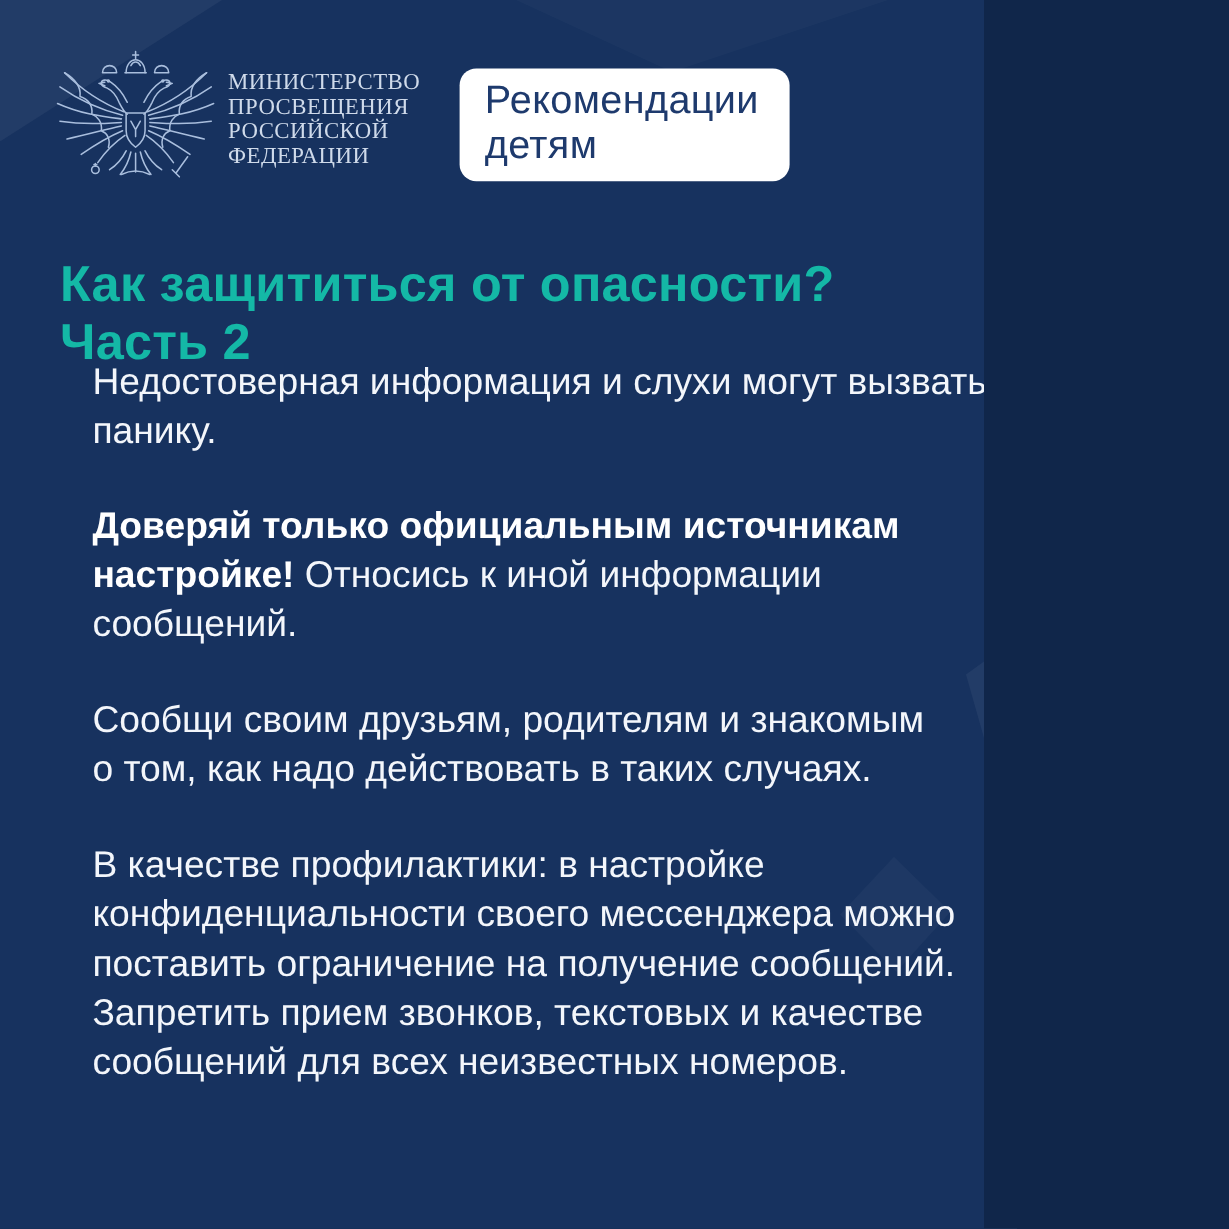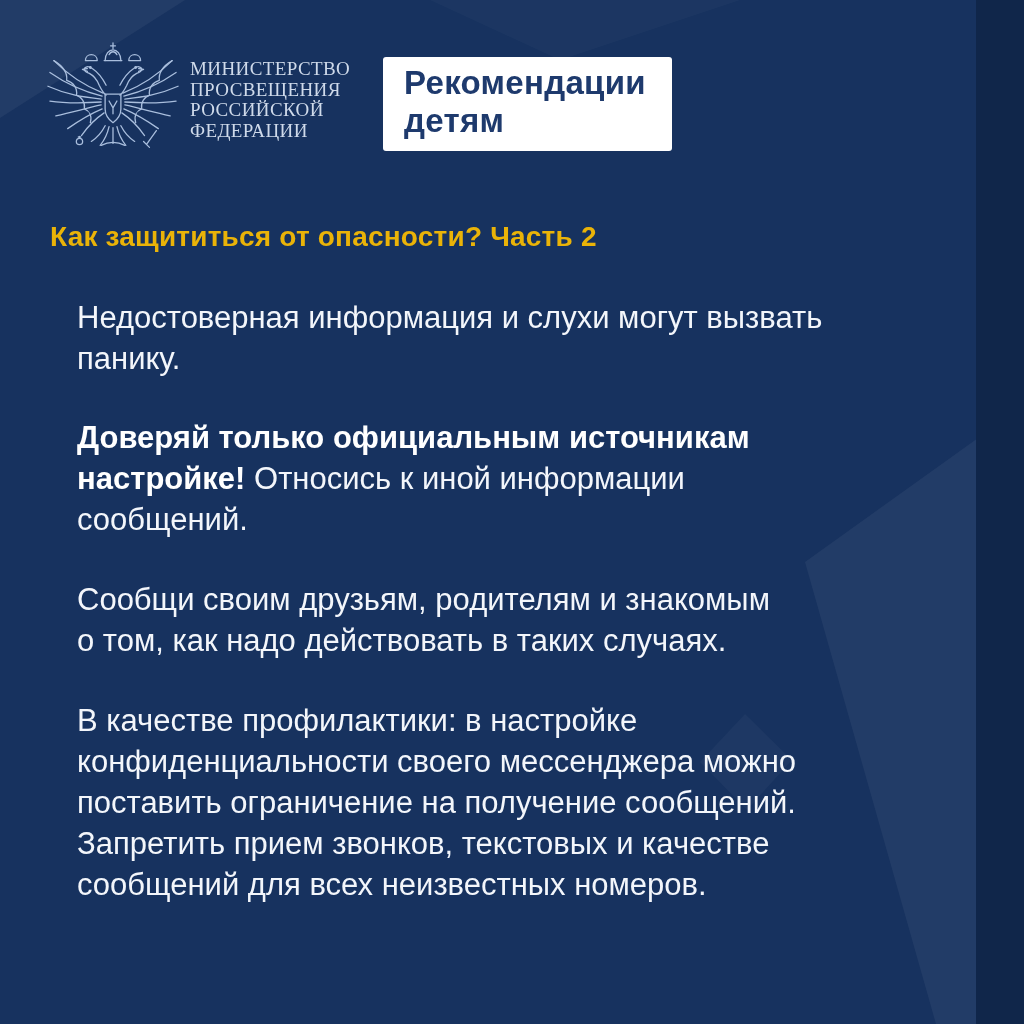--- a/index.html
+++ b/index.html
@@ -2,21 +2,21 @@
 <html style="--bg: #17325f; --badge-bg: #ffffff; --badge-fg: #1e3a6d; --text: #f3f6fb;"><head>
 <meta charset="utf-8">
 <style>
   html,body{margin:0;padding:0;}
   body{
     width:1024px;height:1024px;overflow:hidden;
     font-family:"Liberation Sans",sans-serif;
     background:#10264a;
   }
   .poster{
-    position:relative;width:976px;height:1024px;
+    position:relative;width:820px;height:1024px;
     background:var(--bg,#17325f);
     overflow:hidden;
   }
   
   .shape{position:absolute;inset:0;pointer-events:none;}
   .shape-tl{background:rgba(255,255,255,0.05);clip-path:polygon(0 0,185px 0,0 118px);}
   .shape-right{background:rgba(255,255,255,0.05);clip-path:polygon(805px 562px,1024px 405px,1024px 1024px,936px 1024px);}
   .shape-mid{background:rgba(255,255,255,0.03);clip-path:polygon(700px 762px,745px 714px,792px 760px,747px 810px);}
   .shape-top{background:rgba(255,255,255,0.025);clip-path:polygon(430px 0,740px 0,560px 60px);}
 
@@ -26,31 +26,31 @@
     position:absolute;left:190px;top:59px;
     font-family:"Liberation Serif",serif;
     font-size:19px;line-height:20.5px;
     letter-spacing:0.4px;
     color:#cfdaea;
   }
   .badge{
     position:absolute;left:383px;top:57px;
     background:var(--badge-bg,#ffffff);
     color:var(--badge-fg,#1e3a6d);
-    border-radius:3px;
+    border-radius:14px;
     padding:7px 26px 11px 21px;
-    font-weight:700;font-size:33px;line-height:38px;
+    font-weight:400;font-size:33px;line-height:38px;
     letter-spacing:0.3px;
   }
 
   
   .title{
     position:absolute;left:50px;top:213px;margin:0;
-    font-size:28px;line-height:48px;font-weight:700;
-    color:#eab308;letter-spacing:0.2px;
+    font-size:42px;line-height:48px;font-weight:700;
+    color:#14b8a6;letter-spacing:0.2px;
   }
   .para{
     position:absolute;left:50px;width:930px;
     font-size:31px;line-height:41px;
     color:var(--text,#f3f6fb);
     font-weight:400;
     margin-left:27px;
   }
   .para .b{font-weight:700;color:#ffffff;}
   .p1{top:297px;}

